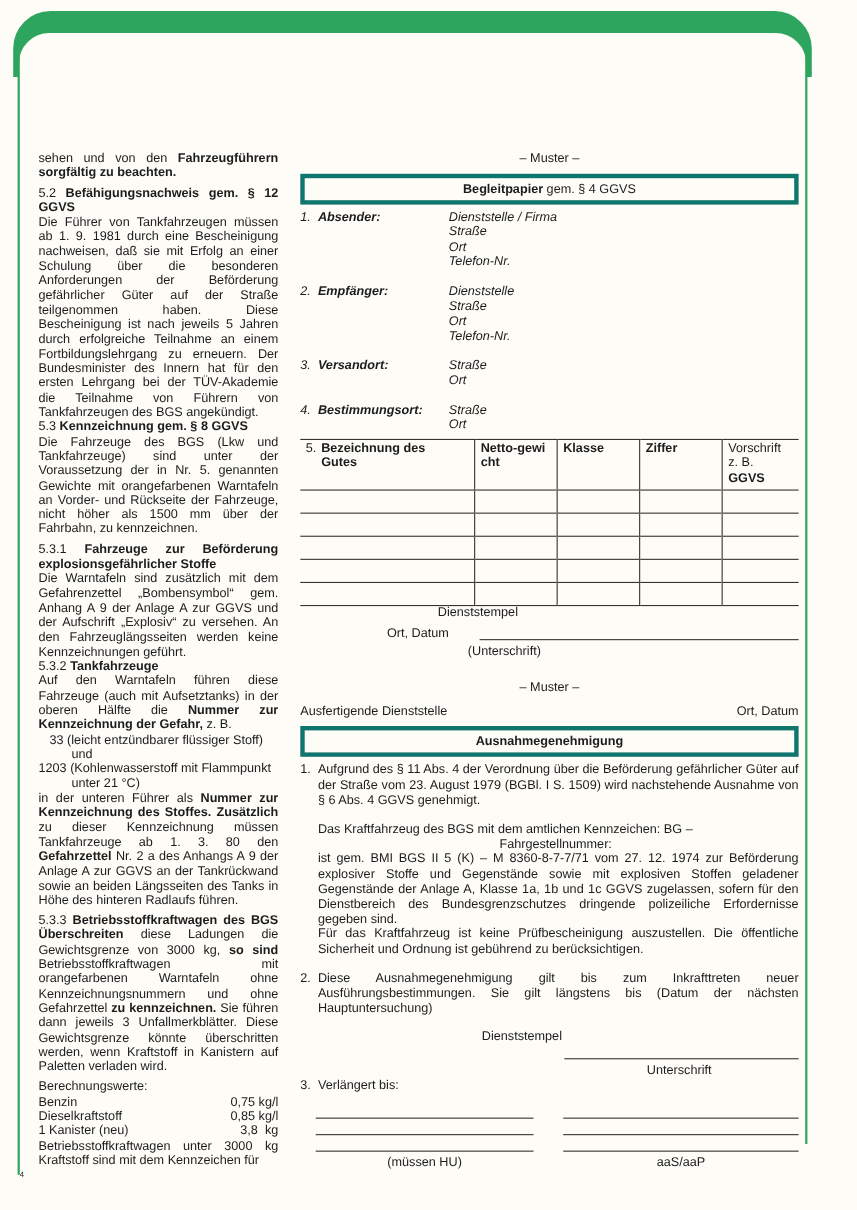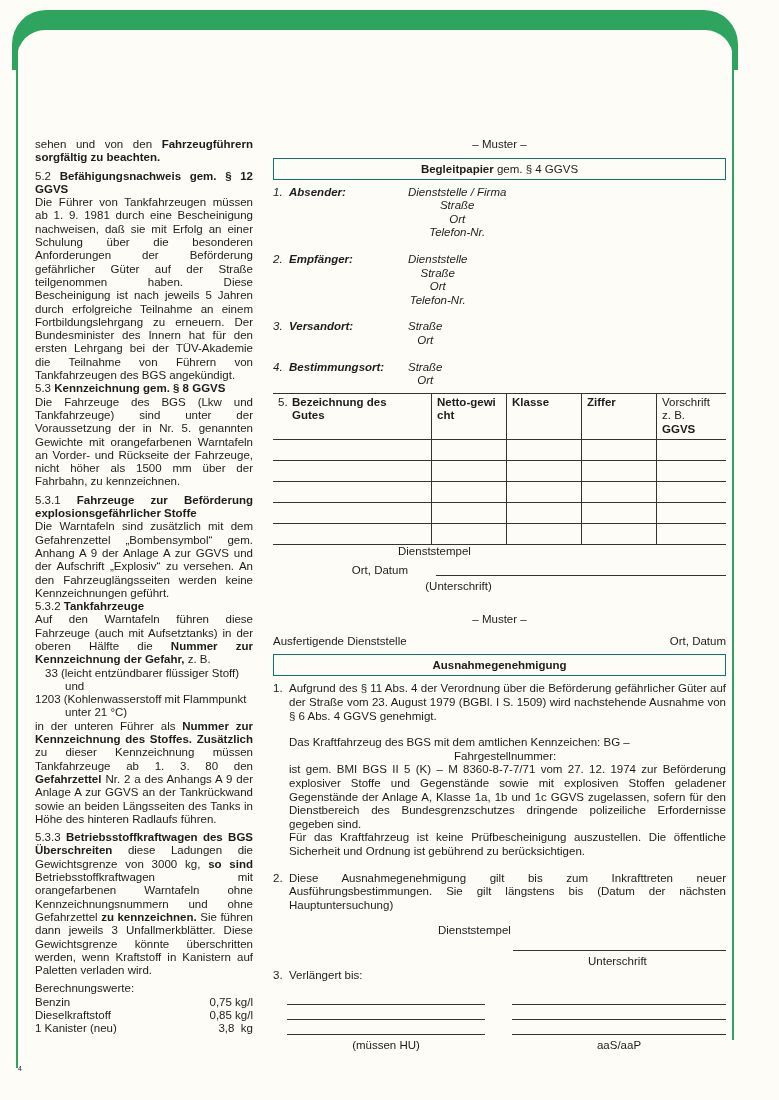--- a/index.html
+++ b/index.html
@@ -26,27 +26,27 @@
   .leftcol p { margin:0; }
   .leftcol .gap { margin-top:5px; }
   .leftcol b { font-weight:bold; }
   .ind { padding-left:20px; text-indent:-20px; text-align:left; }
   .calc { display:flex; justify-content:space-between; }
   .pagenum { position:absolute; left:18px; top:1065px; font-size:7px; }
 
   .rightcol { position:absolute; left:273px; top:138px; width:453px; font-size:11.5px; line-height:13.6px; }
   .center { text-align:center; }
   .boxtitle {
-    border:1px solid #0f766e; height:20px; line-height:20px; text-align:center; margin-top:6px;
+    border:4px solid #0f766e; height:20px; line-height:20px; text-align:center; margin-top:6px;
   }
   .fields { margin-top:6px;font-style:italic; }
   .frow { display:flex; margin-bottom:13px; }
   .flabel { width:135px; font-weight:bold; }
   .flabel .num { font-weight:normal; display:inline-block; width:16px; }
-  .fvals div { line-height:13.6px;text-align:center; }
+  .fvals div { line-height:13.6px; }
 
   table.goods { width:100%; border-collapse:collapse; margin-top:-3px; }
   table.goods th, table.goods td {
     border-top:1px solid #333; border-left:1px solid #333; height:16px;
     text-align:left; vertical-align:top; font-size:11.5px; padding:2px 5px;
   }
   table.goods th:first-child, table.goods td:first-child { border-left:none; }
   table.goods tr:last-child td { border-bottom:1px solid #333; }
   table.goods th { height:34px; font-weight:bold;margin-top:28px; }
   table.goods th.nb { font-weight:normal; }
@@ -90,20 +90,21 @@
       <span>0,75 kg/l</span>
     </div>
   <div class="calc">
       <span>Dieselkraftstoff</span>
       <span>0,85 kg/l</span>
     </div>
   <div class="calc">
       <span>1 Kanister (neu)</span>
       <span style="white-space:pre">3,8  kg</span>
     </div>
+  <p>Betriebsstoffkraftwagen unter 3000 kg Kraftstoff sind mit dem Kennzeichen für</p>
 </div>
 <div class="pagenum">4</div>
 
 <div class="rightcol">
   <div class="center">– Muster –</div>
   <div class="boxtitle"><b>Begleitpapier</b><span> gem. § 4 GGVS</span></div>
 
   <div class="fields">
     <div class="frow">
       <div class="flabel"><span class="num">1.</span><span>Absender:</span></div>

